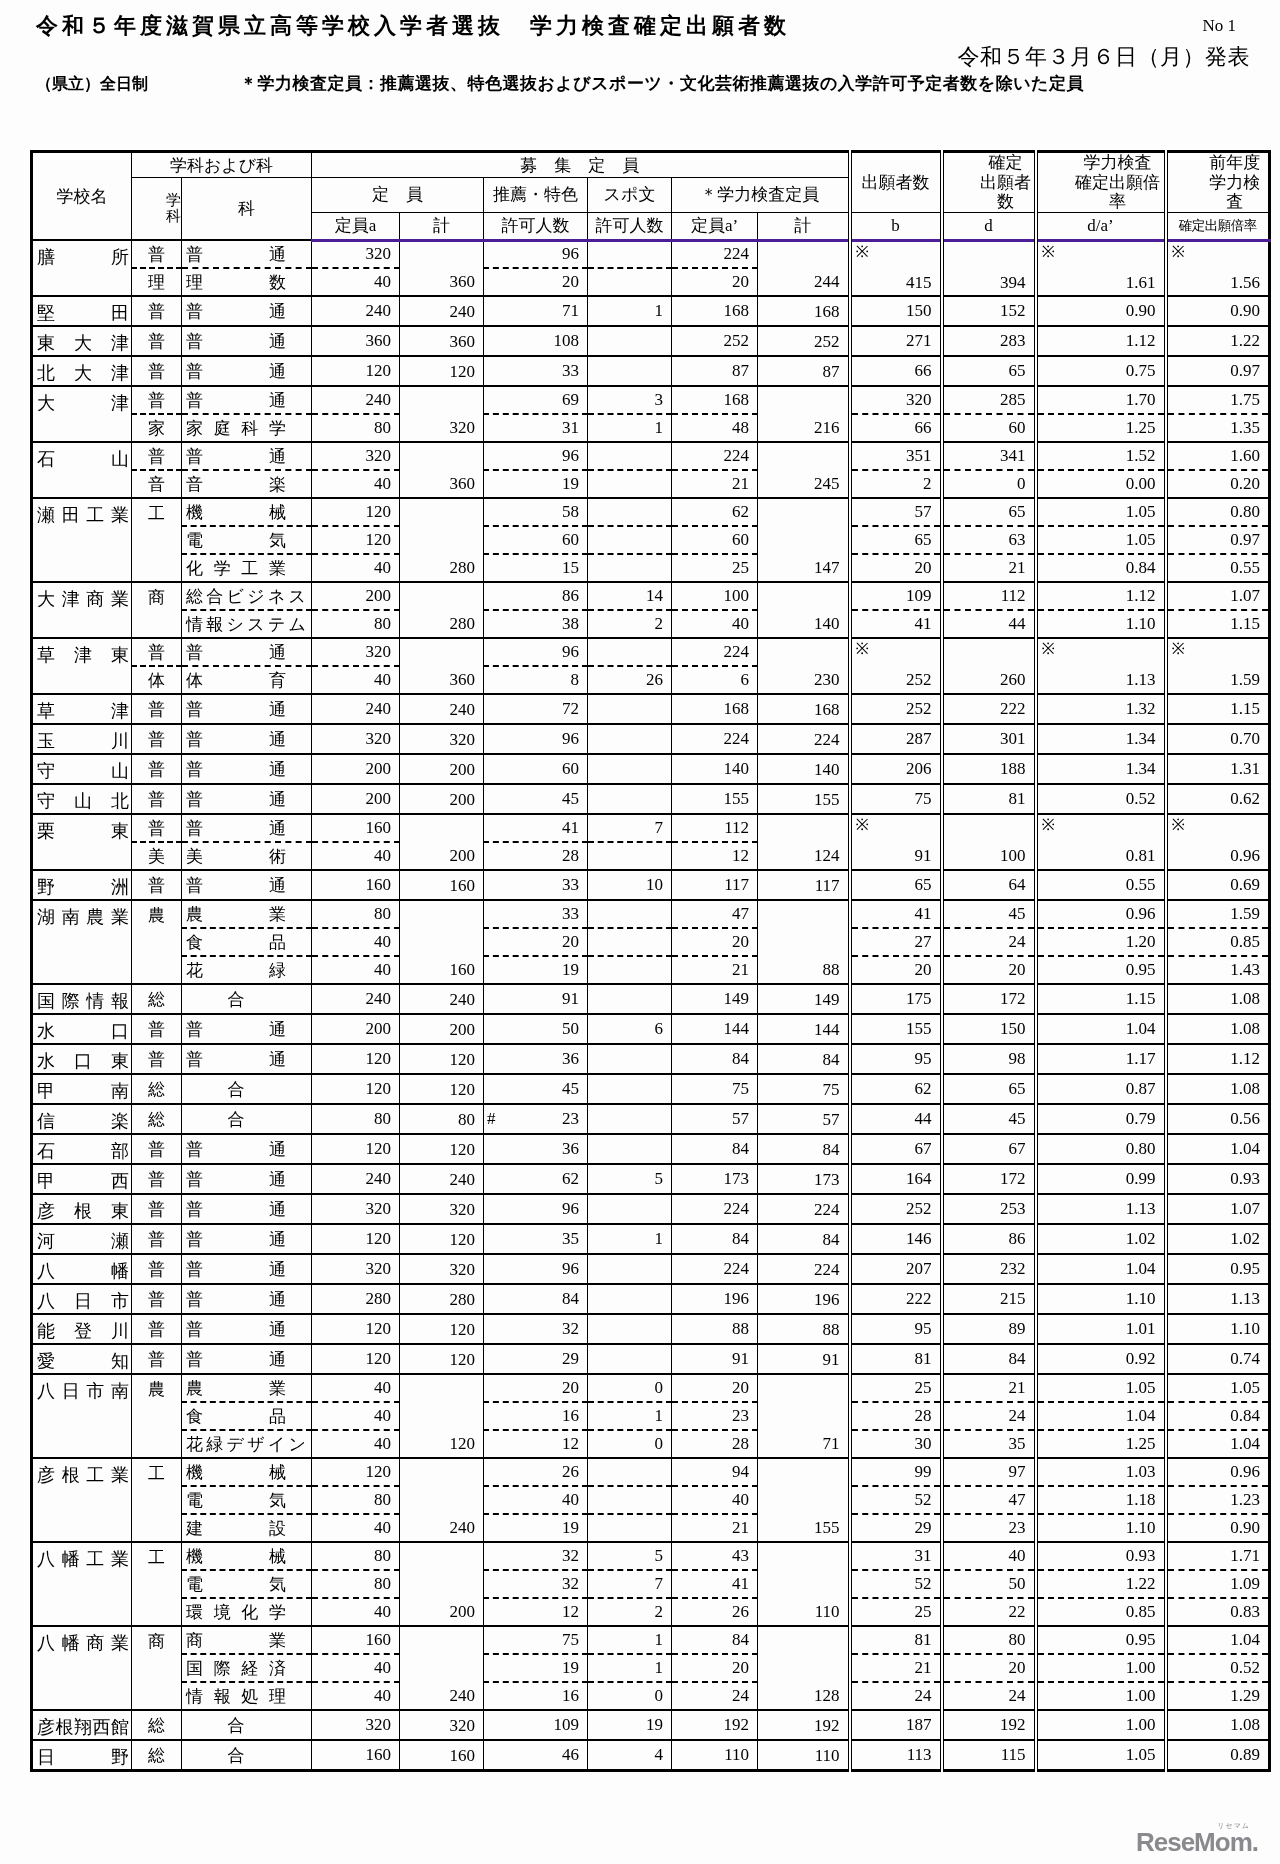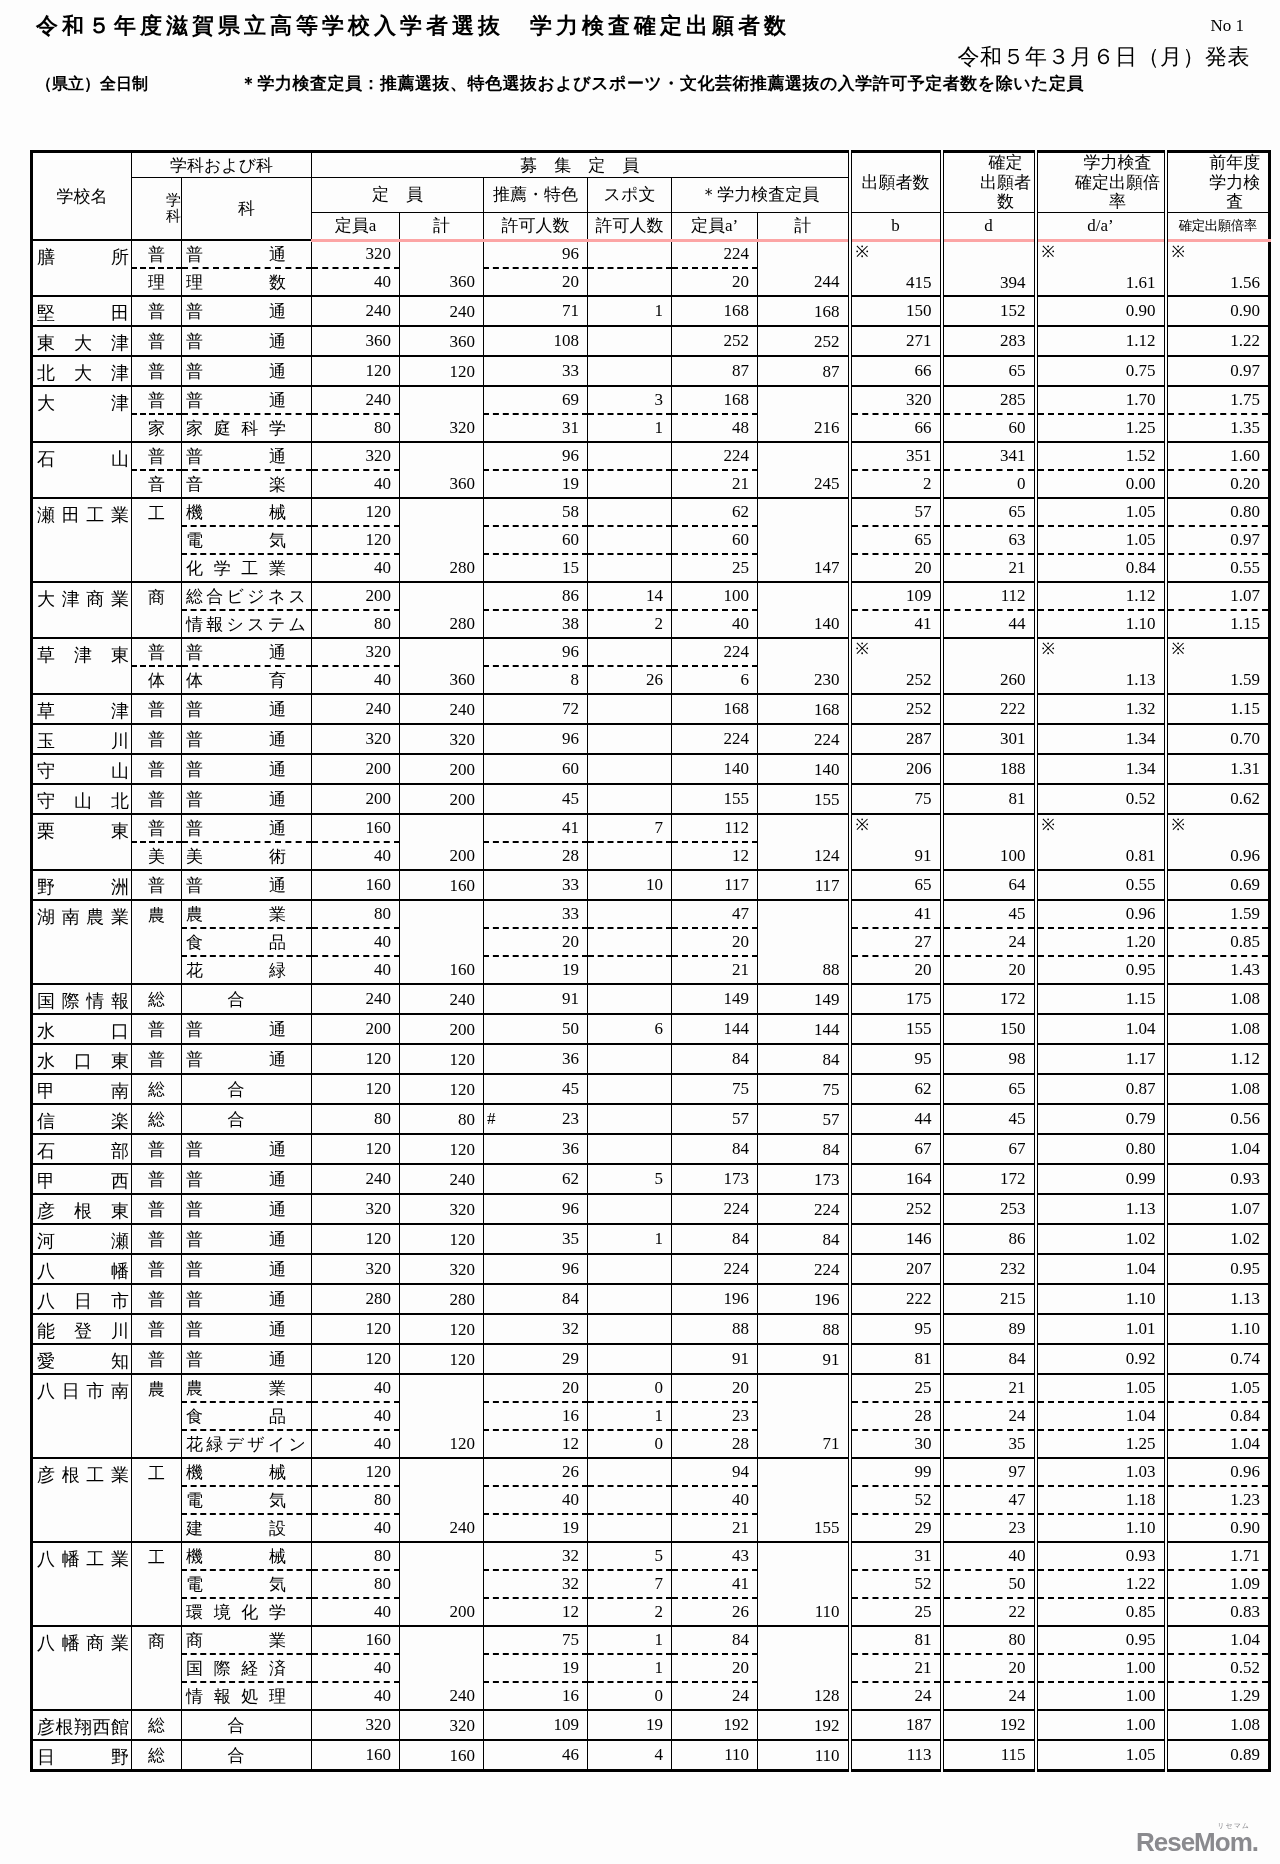--- a/index.html
+++ b/index.html
@@ -6,42 +6,42 @@
   body{
     width:1280px;height:1864px;background:#fdfdfd;color:#000;
     font-family:"Liberation Serif","DejaVu Serif",serif;
     position:relative;overflow:hidden;
   }
   .title{
     position:absolute;left:36px;top:11px;
     font-family:"Liberation Sans","DejaVu Sans",sans-serif;
     font-weight:bold;font-size:22px;letter-spacing:4px;white-space:nowrap;
   }
-  .pageno{position:absolute;right:36px;top:16px;font-size:17px;}
+  .pageno{position:absolute;right:44px;top:16px;font-size:17px;}
   .dateline{position:absolute;right:30px;top:42px;font-size:22px;letter-spacing:0.5px;}
   .subleft{
     position:absolute;left:36px;top:74px;font-size:16px;font-weight:bold;
     font-family:"Liberation Sans","DejaVu Sans",sans-serif;
   }
   .note{
     position:absolute;left:240px;top:72px;font-size:17px;font-weight:bold;
     font-family:"Liberation Sans","DejaVu Sans",sans-serif;letter-spacing:0.5px;white-space:nowrap;
   }
   table{
     position:absolute;left:30px;top:150px;
     border-collapse:collapse;table-layout:fixed;
     border:3px solid #000;
   }
   th,td{
     border:1px solid #000;padding:0;font-weight:normal;
     font-size:17px;overflow:hidden;
   }
   thead th{text-align:center;vertical-align:middle;}
   .h1{height:26px}.h2{height:30px}.h3{height:28px}
-  .h3 th{border-bottom:3px solid #fca5a5;text-align:center;}
+  .h3 th{border-bottom:3px solid #4c1d95;text-align:center;}
   .pre{white-space:pre-line;line-height:1.15;padding-left:34px;}
   .vtxt{font-size:15px;line-height:1.05;}
   .small{font-size:13.5px;letter-spacing:-0.5px;}
   .dl{border-left:4px double #000;}
   tbody tr{height:28px;}
   tr.grp td{border-top:2px solid #000;}
   tr.sub td{border-top:2px dashed #000;}
   td.num{text-align:right;padding-right:8px;}
   td.bot{vertical-align:bottom;padding-bottom:3px;}
   td.c-name{vertical-align:top;}

